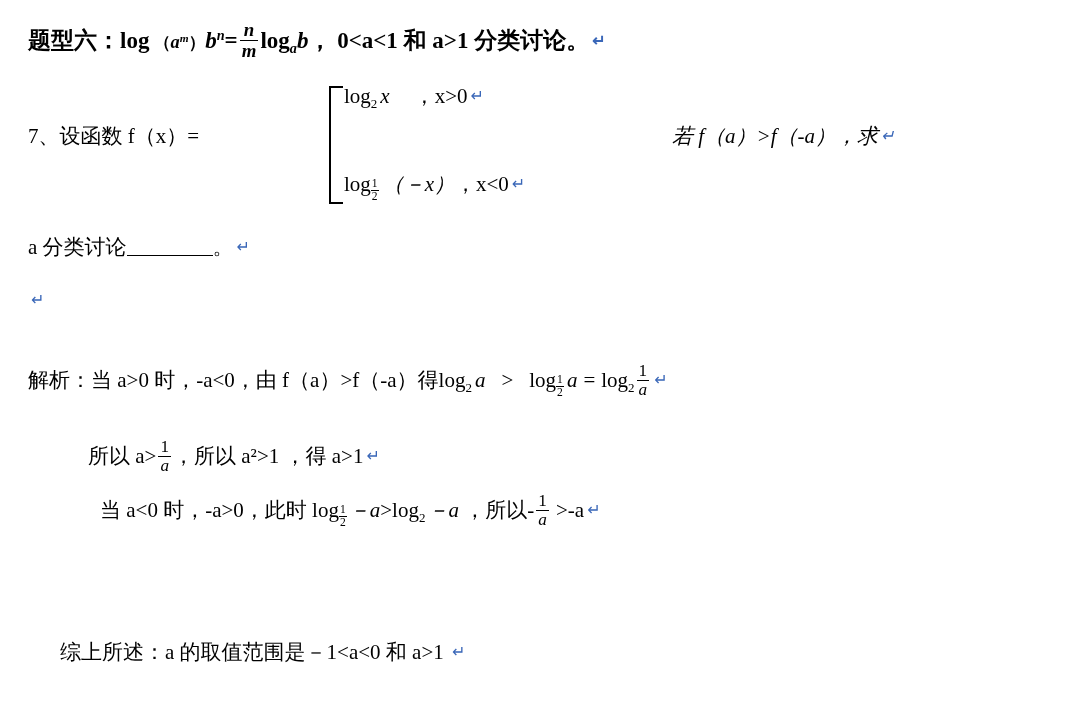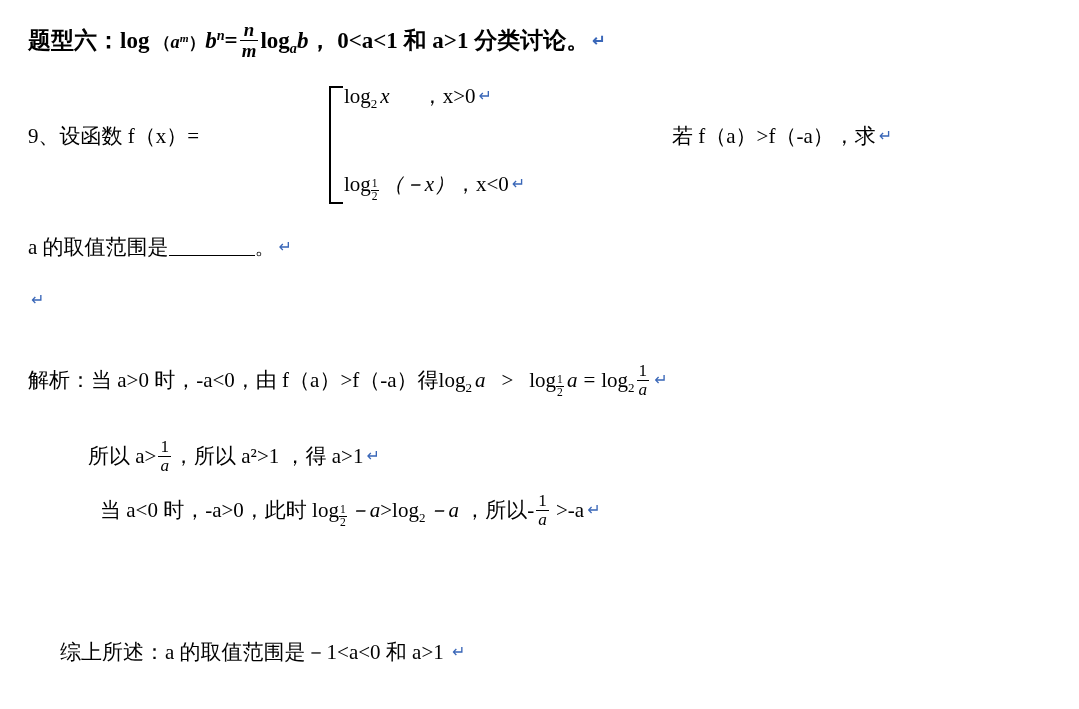--- a/index.html
+++ b/index.html
@@ -135,43 +135,43 @@
 </head>
 <body>
 
 <div class="page">
 
   <div class="line bold tall" style="left:28px; top:20px;">
     <span>题型六：</span><span class="mop">log</span><span class="small-paren"> <span style="font-size:0.9em">（</span><span class="mi">a</span><span class="sup mi">m</span><span style="font-size:0.9em">）</span></span><span class="mi">b</span><span class="sup mi">n</span><span>=</span><span class="frac"><span class="num mi">n</span><span class="den mi">m</span></span><span class="mop">log</span><span class="sub mi">a</span><span class="mi">b</span><span>，  0&lt;a&lt;1 和 a&gt;1 分类讨论。</span><span class="pilcrow">↵</span>
   </div>
 
   <div class="line" style="left:28px; top:124px;">
-    <span>9、设函数 f（x）=</span>
+    <span>7、设函数 f（x）=</span>
   </div>
 
   <div class="brace">
     <div class="v"></div>
     <div class="t"></div>
     <div class="b"></div>
   </div>
 
   <div class="line" style="left:344px; top:84px;">
-    <span class="mop">log</span><span class="sub">2</span><span class="mi" style="margin-left:3px">x</span><span style="margin-left:32px">，x&gt;0</span><span class="pilcrow">↵</span>
+    <span class="mop">log</span><span class="sub">2</span><span class="mi" style="margin-left:3px">x</span><span style="margin-left:24px">，x&gt;0</span><span class="pilcrow">↵</span>
   </div>
 
   <div class="line" style="left:344px; top:172px;">
     <span class="mop">log</span><span class="subfrac"><span class="num">1</span><span class="den">2</span></span><span class="mi" style="margin-left:4px">（－x）</span><span>，x&lt;0</span><span class="pilcrow">↵</span>
   </div>
 
-  <div class="line" style="left:672px; top:124px;">
+  <div class="line" style="left:672px; top:124px;font-style:italic;">
     <span>若 f（a）&gt;f（-a），求</span><span class="pilcrow">↵</span>
   </div>
 
   <div class="line" style="left:28px; top:235px;">
-    <span>a 的取值范围是</span><span class="blank-underline"></span><span>。</span><span class="pilcrow">↵</span>
+    <span>a 分类讨论</span><span class="blank-underline"></span><span>。</span><span class="pilcrow">↵</span>
   </div>
 
   <div class="line" style="left:28px; top:288px;">
     <span class="pilcrow">↵</span>
   </div>
 
   <div class="line" style="left:28px; top:362px;">
     <span>解析：当 a&gt;0 时，-a&lt;0，由 f（a）&gt;f（-a）得</span><span class="mop">log</span><span class="sub">2</span><span class="mi" style="margin-left:3px">a</span><span style="margin:0 16px">&gt;</span><span class="mop">log</span><span class="subfrac"><span class="num">1</span><span class="den">2</span></span><span class="mi" style="margin-left:3px">a</span><span style="margin:0 6px">=</span><span class="mop">log</span><span class="sub">2</span><span class="frac"><span class="num">1</span><span class="den mi">a</span></span><span class="pilcrow">↵</span>
   </div>
 

